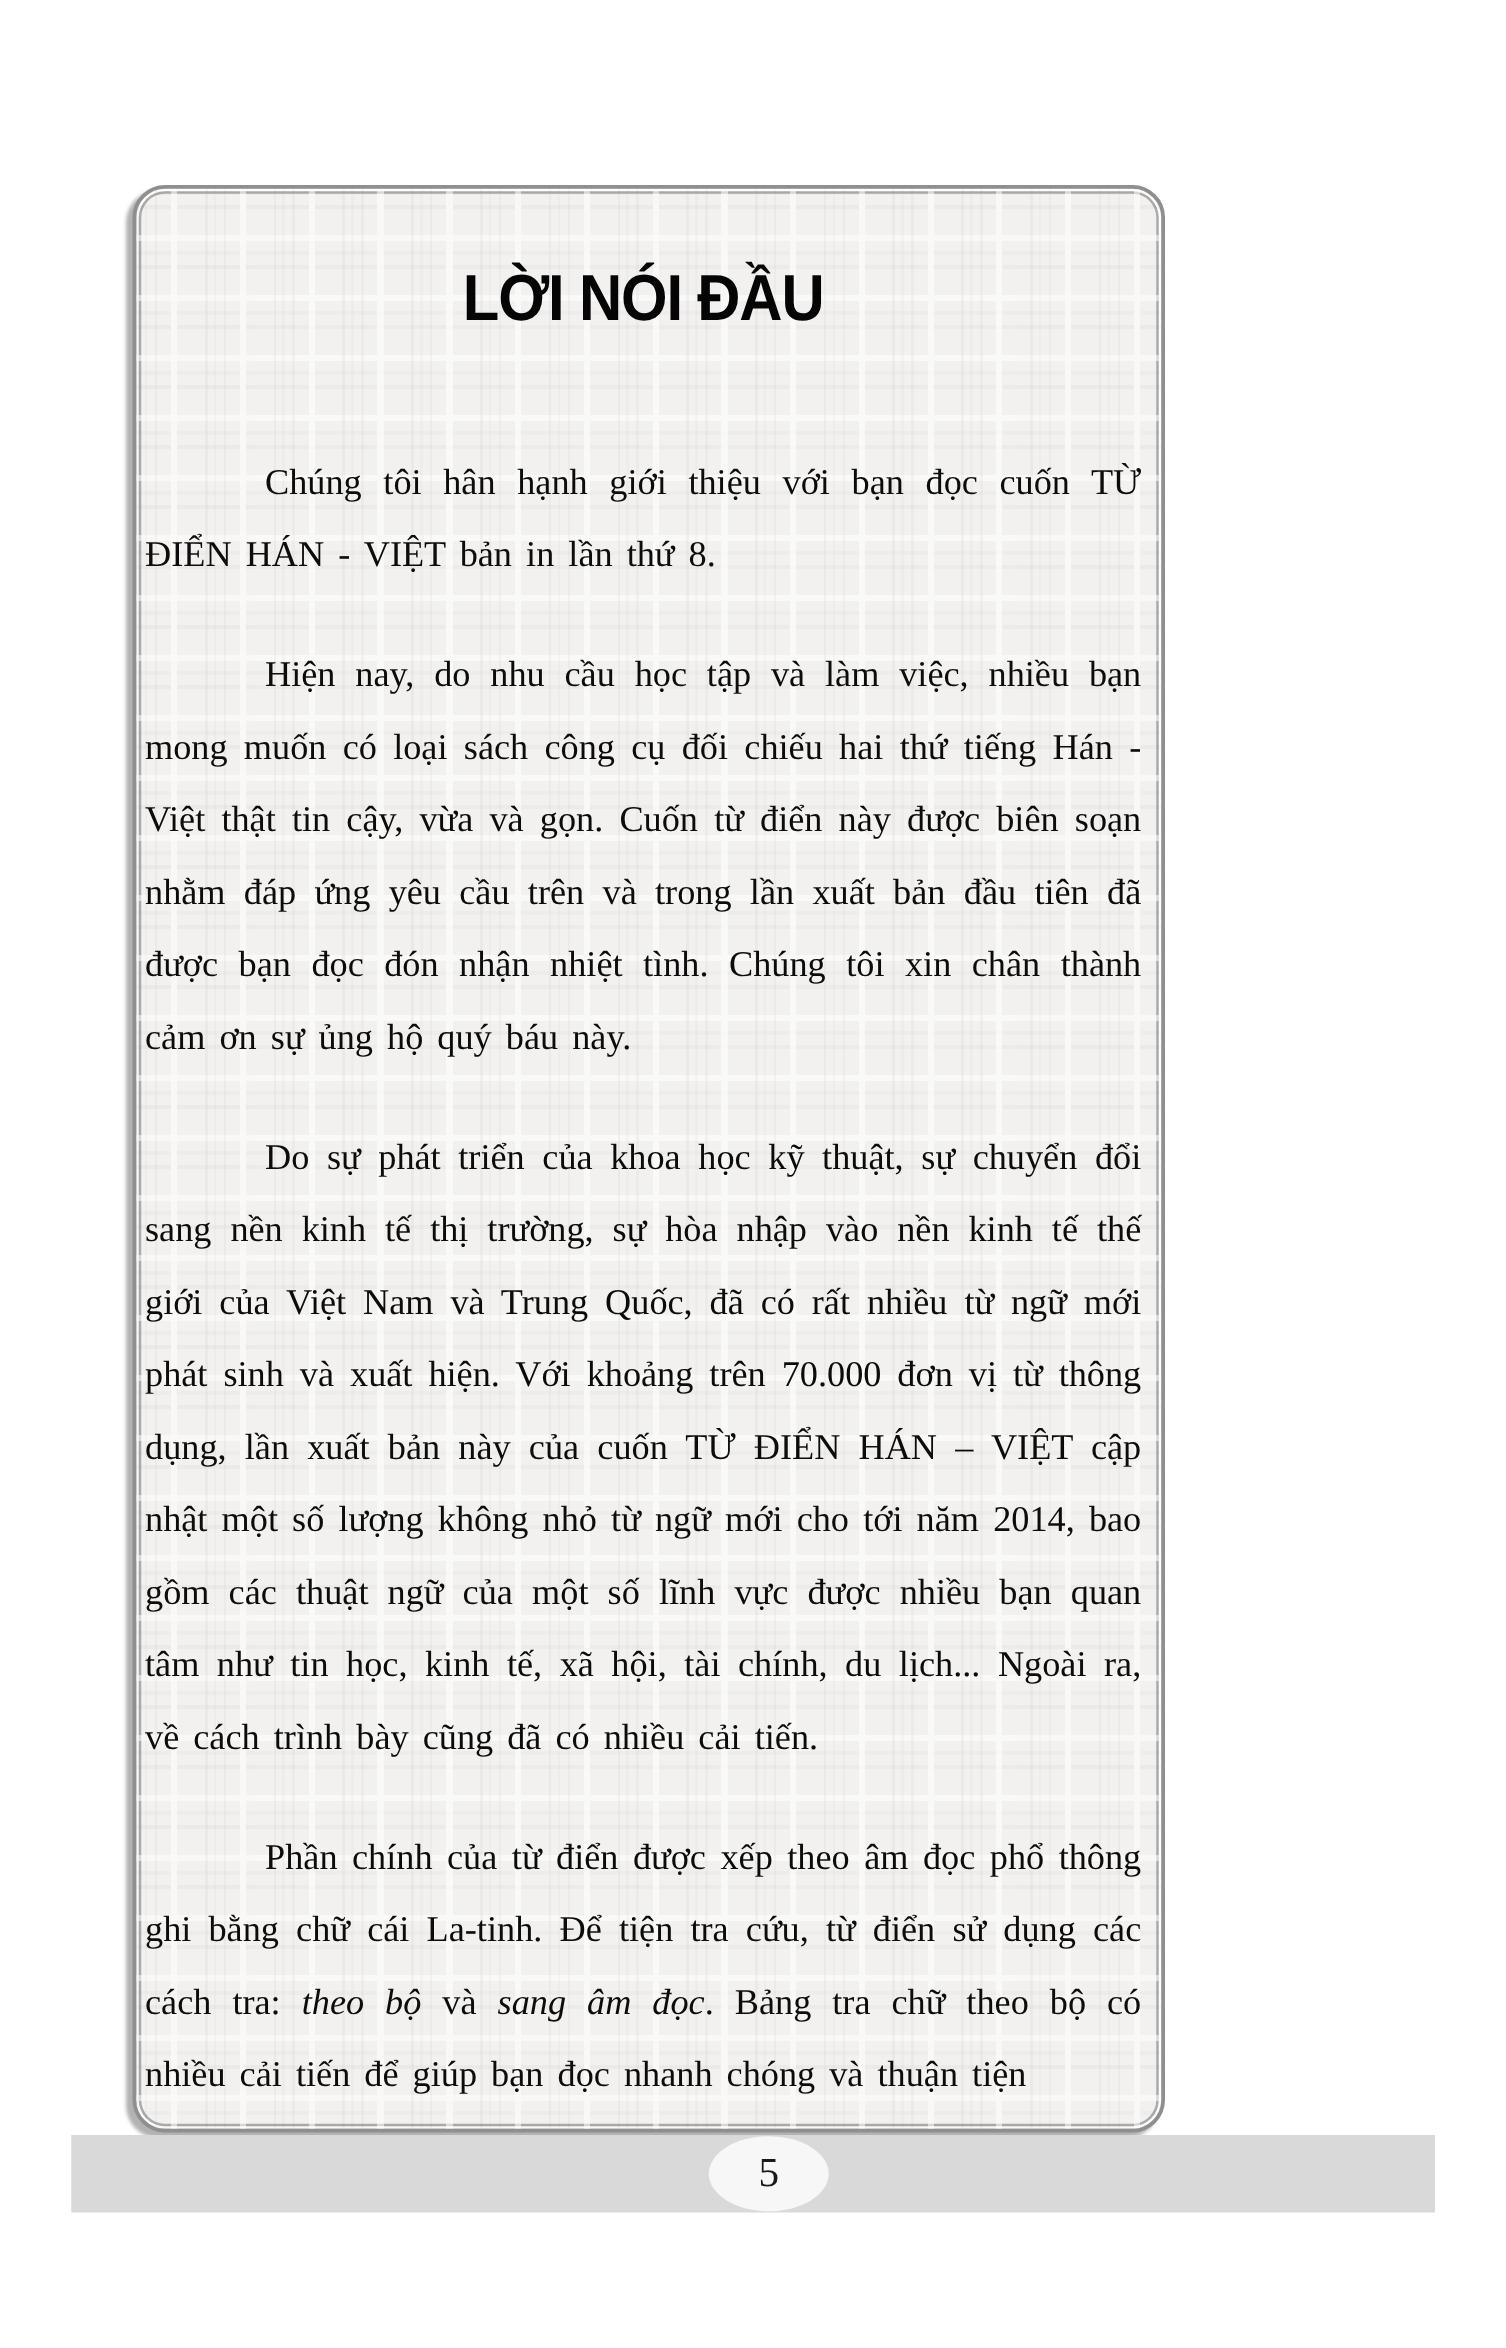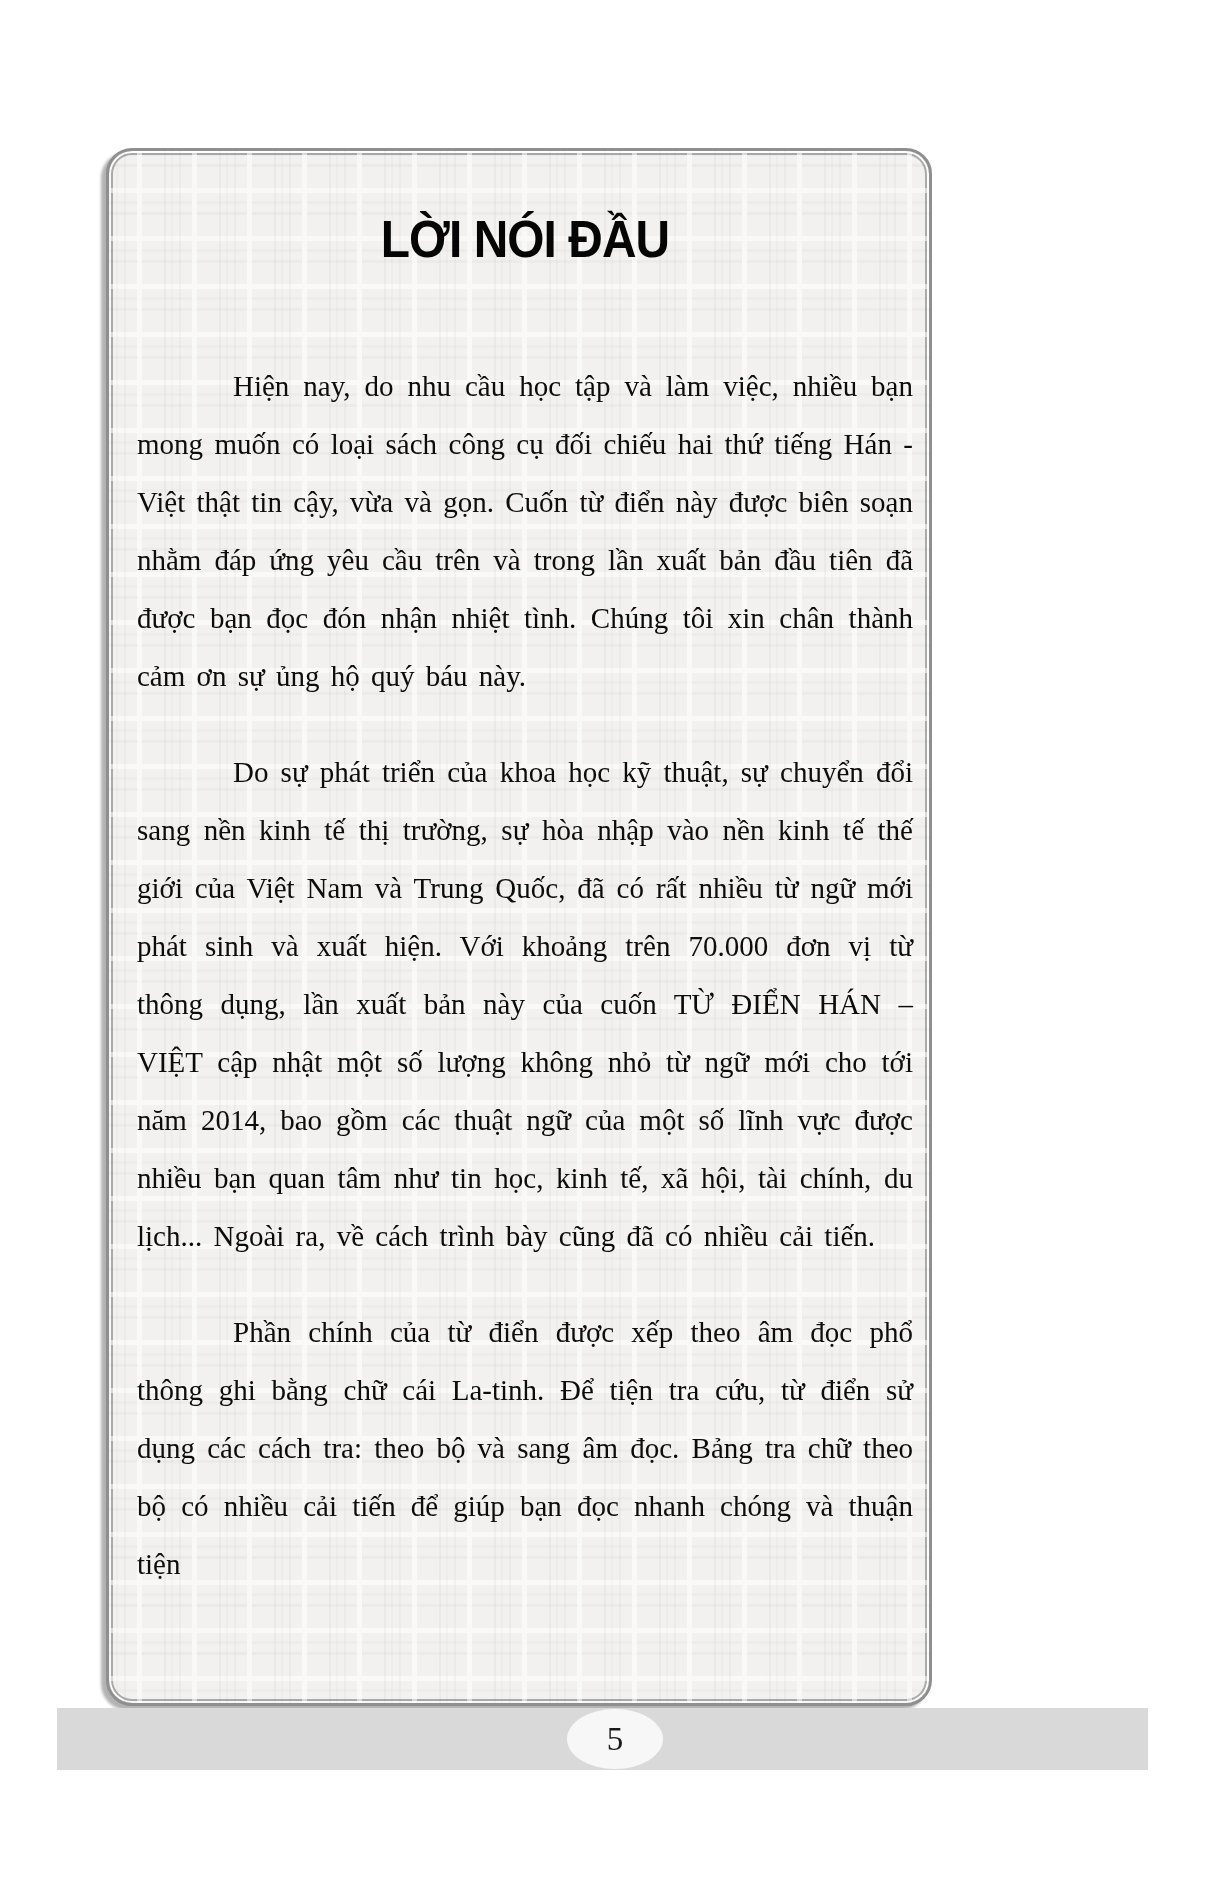--- a/index.html
+++ b/index.html
@@ -36,42 +36,42 @@
         rgba(110,110,110,.06) 7px 9px, transparent 9px 15px,
         rgba(110,110,110,.09) 15px 17px, transparent 17px 28px,
         rgba(255,255,255,.95) 28px 33px, transparent 33px 55px),
       repeating-linear-gradient(0deg,
         rgba(110,110,110,.09) 0 3px, transparent 3px 11px,
         rgba(110,110,110,.06) 11px 14px, transparent 14px 22px,
         rgba(255,255,255,.95) 22px 27px, transparent 27px 48px);
   }
   .inner{
     position:relative;
-    padding:30px 16px 0 28px;
+    padding:30px 16px 0 7px;
   }
   .title{
     margin:28px 0 88px 0;
     text-align:center;
     font-family:"Liberation Sans", sans-serif;
     font-weight:bold;
     font-size:52px;
     letter-spacing:-1px;
     transform:scaleX(.92);
     color:#050505;
   }
   .para{
     margin:0 0 38px 0;
     font-size:29px;
     line-height:58px;
     text-align:justify;
     text-indent:96px;
     word-spacing:4px;
     color:#0c0c0c;
   }
-  .it{}
+  .it{font-style:italic;}
   .footer-bar{
     position:absolute;
     left:57px;top:1708px;
     width:1091px;height:62px;
     background:#d9d9d9;
   }
   .page-oval{
     position:absolute;
     left:510px;top:1px;
     width:96px;height:60px;
@@ -89,20 +89,21 @@
 <body>
 
 <div class="page">
 
   <div class="panel">
     <div class="watermark"></div>
     <div class="inner">
 
       <h1 class="title">LỜI NÓI ĐẦU</h1>
 
+      <p class="para">Chúng tôi hân hạnh giới thiệu với bạn đọc cuốn TỪ ĐIỂN HÁN - VIỆT bản in lần thứ 8.</p>
 
       <p class="para">Hiện nay, do nhu cầu học tập và làm việc, nhiều bạn mong muốn có loại sách công cụ đối chiếu hai thứ tiếng Hán - Việt thật tin cậy, vừa và gọn. Cuốn từ điển này được biên soạn nhằm đáp ứng yêu cầu trên và trong lần xuất bản đầu tiên đã được bạn đọc đón nhận nhiệt tình. Chúng tôi xin chân thành cảm ơn sự ủng hộ quý báu này.</p>
 
       <p class="para">Do sự phát triển của khoa học kỹ thuật, sự chuyển đổi sang nền kinh tế thị trường, sự hòa nhập vào nền kinh tế thế giới của Việt Nam và Trung Quốc, đã có rất nhiều từ ngữ mới phát sinh và xuất hiện. Với khoảng trên 70.000 đơn vị từ thông dụng, lần xuất bản này của cuốn TỪ ĐIỂN HÁN – VIỆT cập nhật một số lượng không nhỏ từ ngữ mới cho tới năm 2014, bao gồm các thuật ngữ của một số lĩnh vực được nhiều bạn quan tâm như tin học, kinh tế, xã hội, tài chính, du lịch... Ngoài ra, về cách trình bày cũng đã có nhiều cải tiến.</p>
 
       <p class="para"><span>Phần chính của từ điển được xếp theo âm đọc phổ thông ghi bằng chữ cái La-tinh. Để tiện tra cứu, từ điển sử dụng các cách tra: </span><span class="it">theo bộ</span><span> và </span><span class="it">sang âm đọc</span><span>. Bảng tra chữ theo bộ có nhiều cải tiến để giúp bạn đọc nhanh chóng và thuận tiện</span></p>
 
     </div>
   </div>
 

